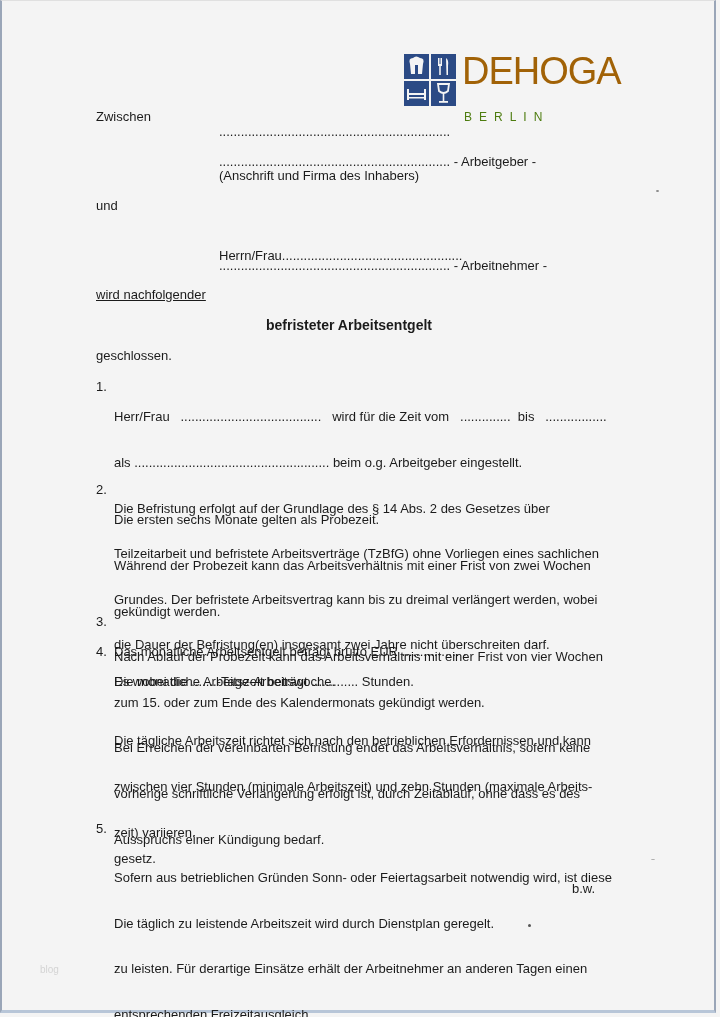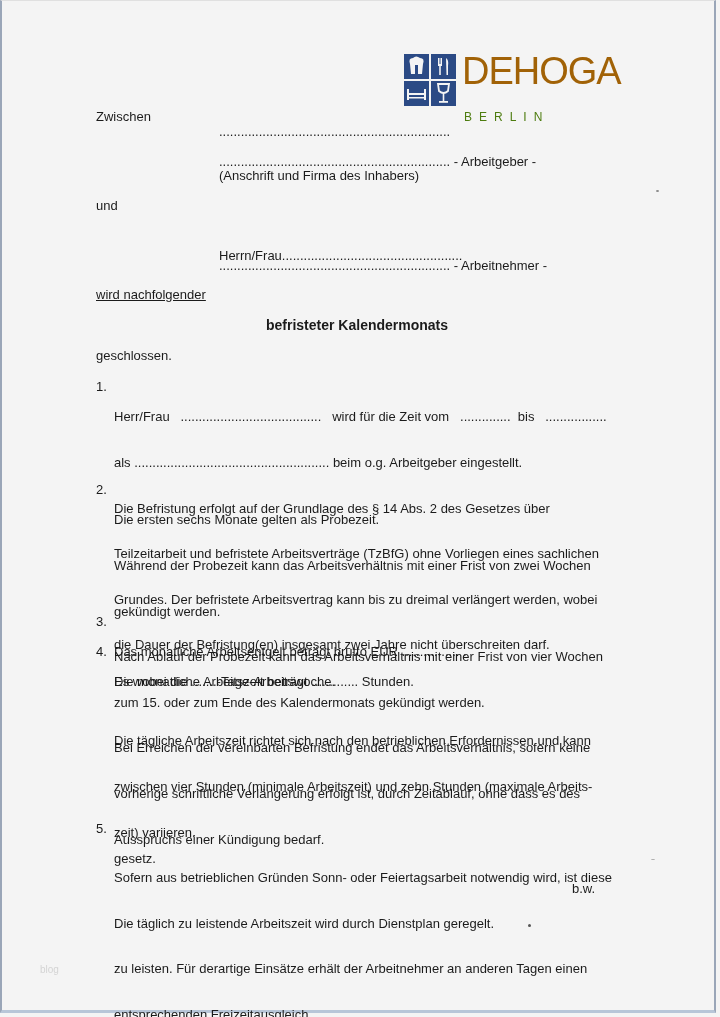--- a/index.html
+++ b/index.html
@@ -75,21 +75,21 @@
 
 <div class="abs" style="left:96px;top:109px;">Zwischen</div>
 <div class="abs" style="left:219px;top:124px;">................................................................</div>
 <div class="abs" style="left:219px;top:154px;">................................................................ - Arbeitgeber -</div>
 <div class="abs" style="left:219px;top:168px;">(Anschrift und Firma des Inhabers)</div>
 <div class="abs" style="left:96px;top:198px;">und</div>
 <div class="abs" style="left:219px;top:228px;margin-top:20px;">Herrn/Frau..................................................</div>
 <div class="abs" style="left:219px;top:258px;">................................................................ - Arbeitnehmer -</div>
 <div class="abs" style="left:96px;top:287px;text-decoration:underline;">wird nachfolgender</div>
 
-<div class="title">befristeter Kalendermonats</div>
+<div class="title">befristeter Arbeitsentgelt</div>
 <div class="abs" style="left:96px;top:348px;">geschlossen.</div>
 
 <div class="item-num" style="left:96px;top:379px;">1.</div>
 <div class="block" style="left:114px;top:379px;">
   <div>Herr/Frau   .......................................   wird für die Zeit vom   ..............  bis   .................</div>
   <div>als ...................................................... beim o.g. Arbeitgeber eingestellt.</div>
   <div>Die Befristung erfolgt auf der Grundlage des § 14 Abs. 2 des Gesetzes über</div>
   <div>Teilzeitarbeit und befristete Arbeitsverträge (TzBfG) ohne Vorliegen eines sachlichen</div>
   <div>Grundes. Der befristete Arbeitsvertrag kann bis zu dreimal verlängert werden, wobei</div>
   <div>die Dauer der Befristung(en) insgesamt zwei Jahre nicht überschreiten darf.</div>

